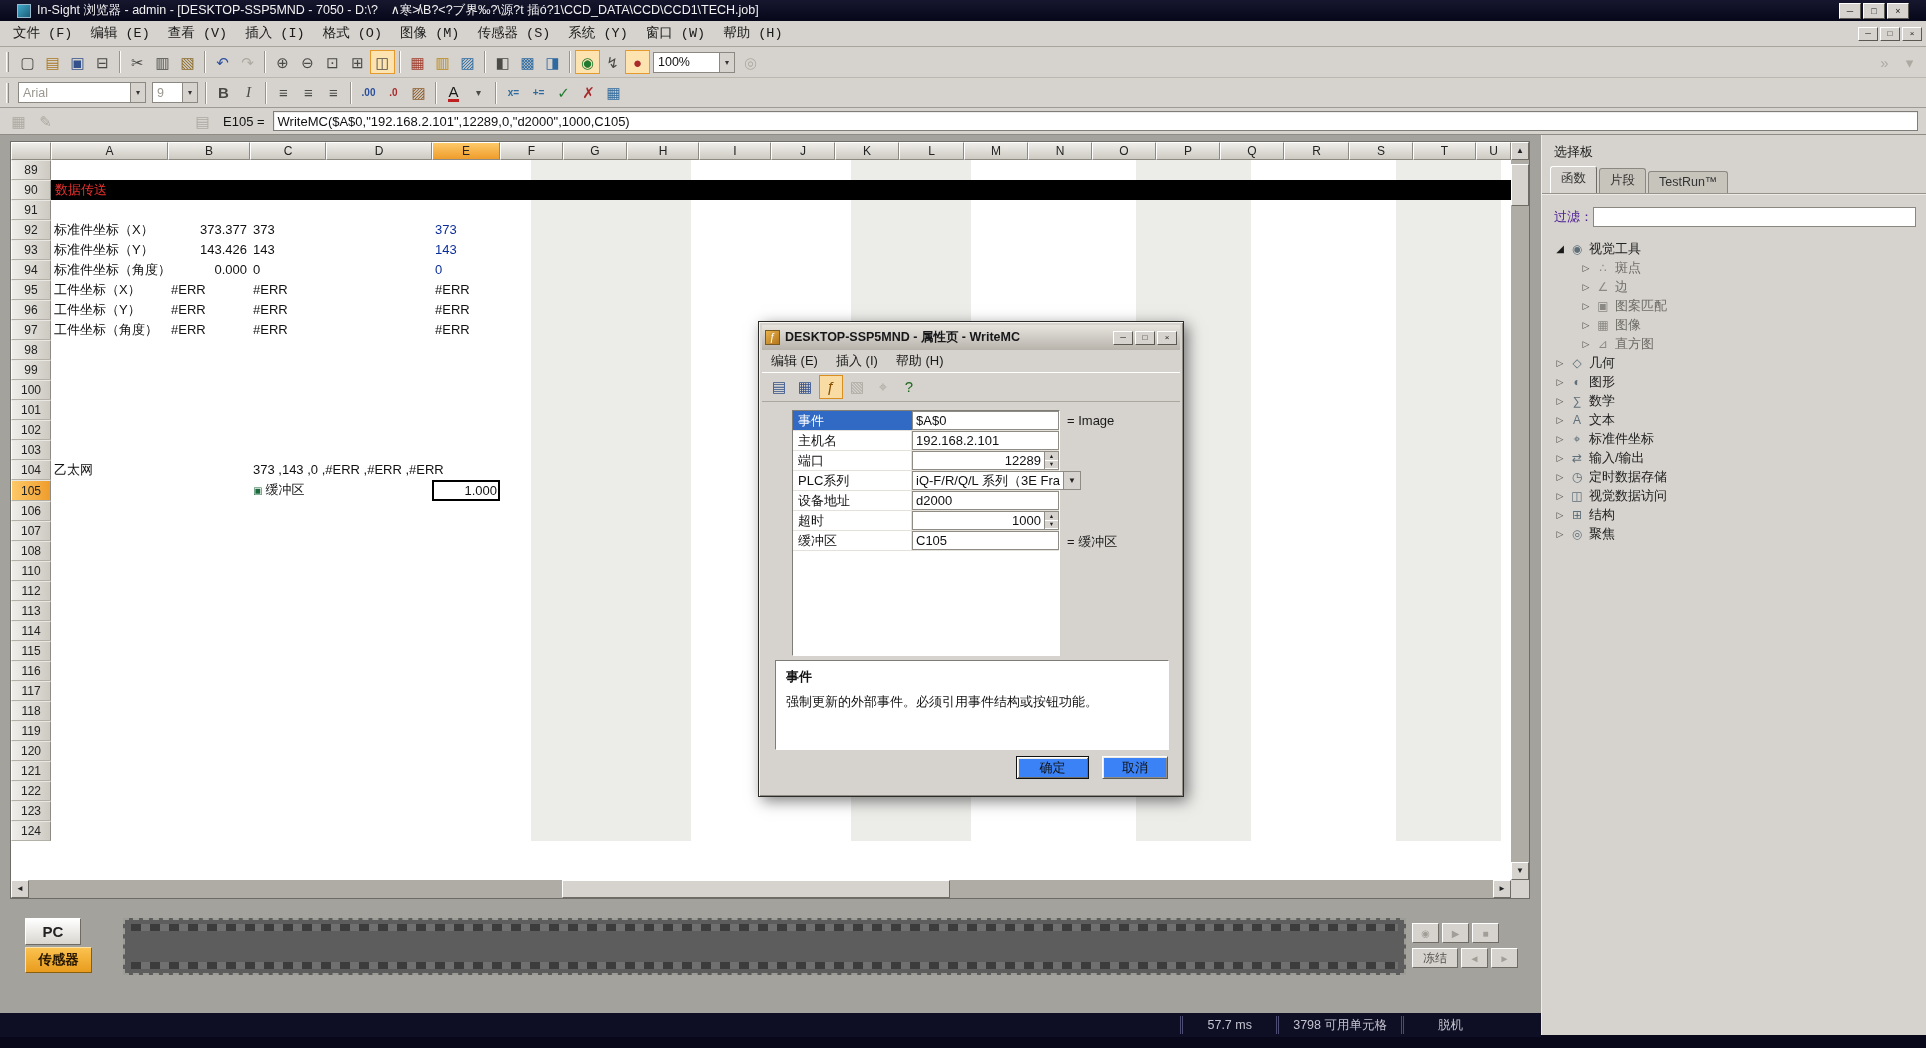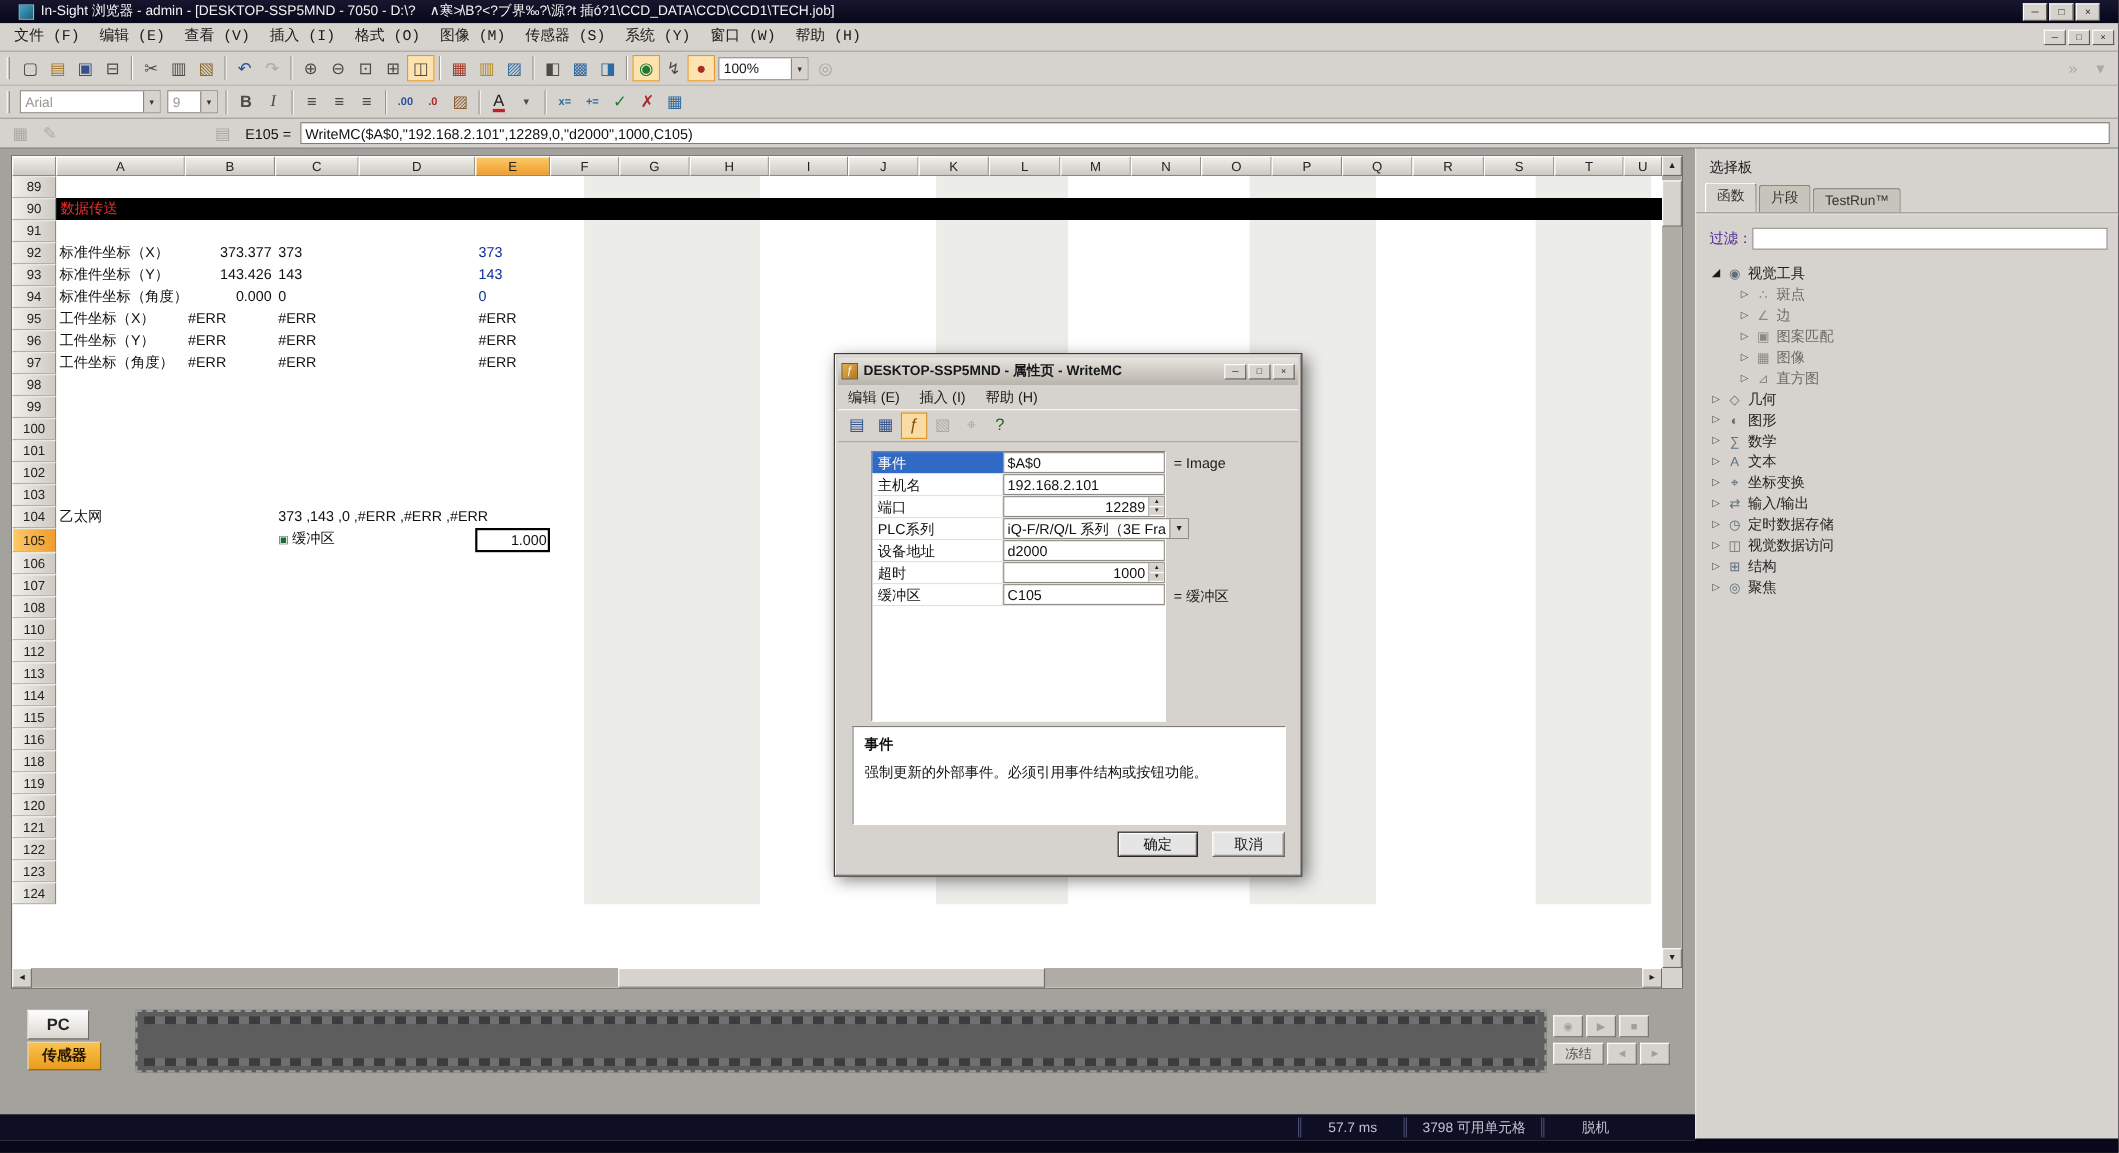--- a/index.html
+++ b/index.html
@@ -167,21 +167,21 @@
     color:#222; border-bottom:1px solid #fff; }
   .ddbtn { width:17px; background:#d6d3ce; border-left:1px solid #8f8c85; font-size:8px; display:flex;
     align-items:center; justify-content:center; color:#222; flex:0 0 auto; }
   .pannot { position:absolute; left:274px; top:2px; font-size:13px; color:#1a1a1a; white-space:nowrap; }
 
   .desc-panel { position:absolute; left:16px; top:338px; width:394px; height:90px; background:#fff;
     border:1px solid; border-color:#7f7d77 #fff #fff #7f7d77; padding:7px 10px; }
   .desc-title { font-size:13px; font-weight:bold; color:#111; margin-bottom:7px; }
   .desc-text { font-size:13px; color:#111; line-height:1.45; }
 
-  .dlg-btn { position:absolute; height:23px; background:#e5e5e5; font-size:13px; color:#111;
+  .dlg-btn { position:absolute; height:23px; background:#3b82f6; font-size:13px; color:#111;
     display:flex; align-items:center; justify-content:center; font-family:inherit; }
   #btn-ok { left:257px; top:434px; width:73px; border:1px solid #111;
     box-shadow:inset 1px 1px 0 #fff, inset -1px -1px 0 #6e6b65, inset 2px 2px 0 #eceae5; }
   #btn-cancel { left:343px; top:434px; width:66px; border:1px solid; border-color:#fff #5e5b55 #5e5b55 #fff;
     box-shadow:inset 1px 1px 0 #eceae5, inset -1px -1px 0 #8f8c85; }
 </style>
 </head>
 <body>
 
 <div id="app">
@@ -1044,20 +1044,44 @@
               <td class="cell"></td>
               <td class="cell"></td>
               <td class="cell"></td>
               <td class="cell"></td>
               <td class="cell"></td>
               <td class="cell"></td>
               <td class="cell"></td>
               <td class="cell"></td>
             </tr>
             <tr>
+              <th class="rowhead">117</th>
+              <td class="cell"></td>
+              <td class="cell"></td>
+              <td class="cell"></td>
+              <td class="cell"></td>
+              <td class="cell"></td>
+              <td class="cell"></td>
+              <td class="cell"></td>
+              <td class="cell"></td>
+              <td class="cell"></td>
+              <td class="cell"></td>
+              <td class="cell"></td>
+              <td class="cell"></td>
+              <td class="cell"></td>
+              <td class="cell"></td>
+              <td class="cell"></td>
+              <td class="cell"></td>
+              <td class="cell"></td>
+              <td class="cell"></td>
+              <td class="cell"></td>
+              <td class="cell"></td>
+              <td class="cell"></td>
+            </tr>
+            <tr>
               <th class="rowhead">118</th>
               <td class="cell"></td>
               <td class="cell"></td>
               <td class="cell"></td>
               <td class="cell"></td>
               <td class="cell"></td>
               <td class="cell"></td>
               <td class="cell"></td>
               <td class="cell"></td>
               <td class="cell"></td>
@@ -1317,21 +1341,21 @@
           <span class="tlabel">数学</span>
         </div>
         <div class="tree-item" style="padding-left: 4px;">
           <span class="tarrow">▷</span>
           <span class="ticon">A</span>
           <span class="tlabel">文本</span>
         </div>
         <div class="tree-item" style="padding-left: 4px;">
           <span class="tarrow">▷</span>
           <span class="ticon">⌖</span>
-          <span class="tlabel">坐标变换</span>
+          <span class="tlabel">标准件坐标</span>
         </div>
         <div class="tree-item" style="padding-left: 4px;">
           <span class="tarrow">▷</span>
           <span class="ticon">⇄</span>
           <span class="tlabel">输入/输出</span>
         </div>
         <div class="tree-item" style="padding-left: 4px;">
           <span class="tarrow">▷</span>
           <span class="ticon">◷</span>
           <span class="tlabel">定时数据存储</span>

